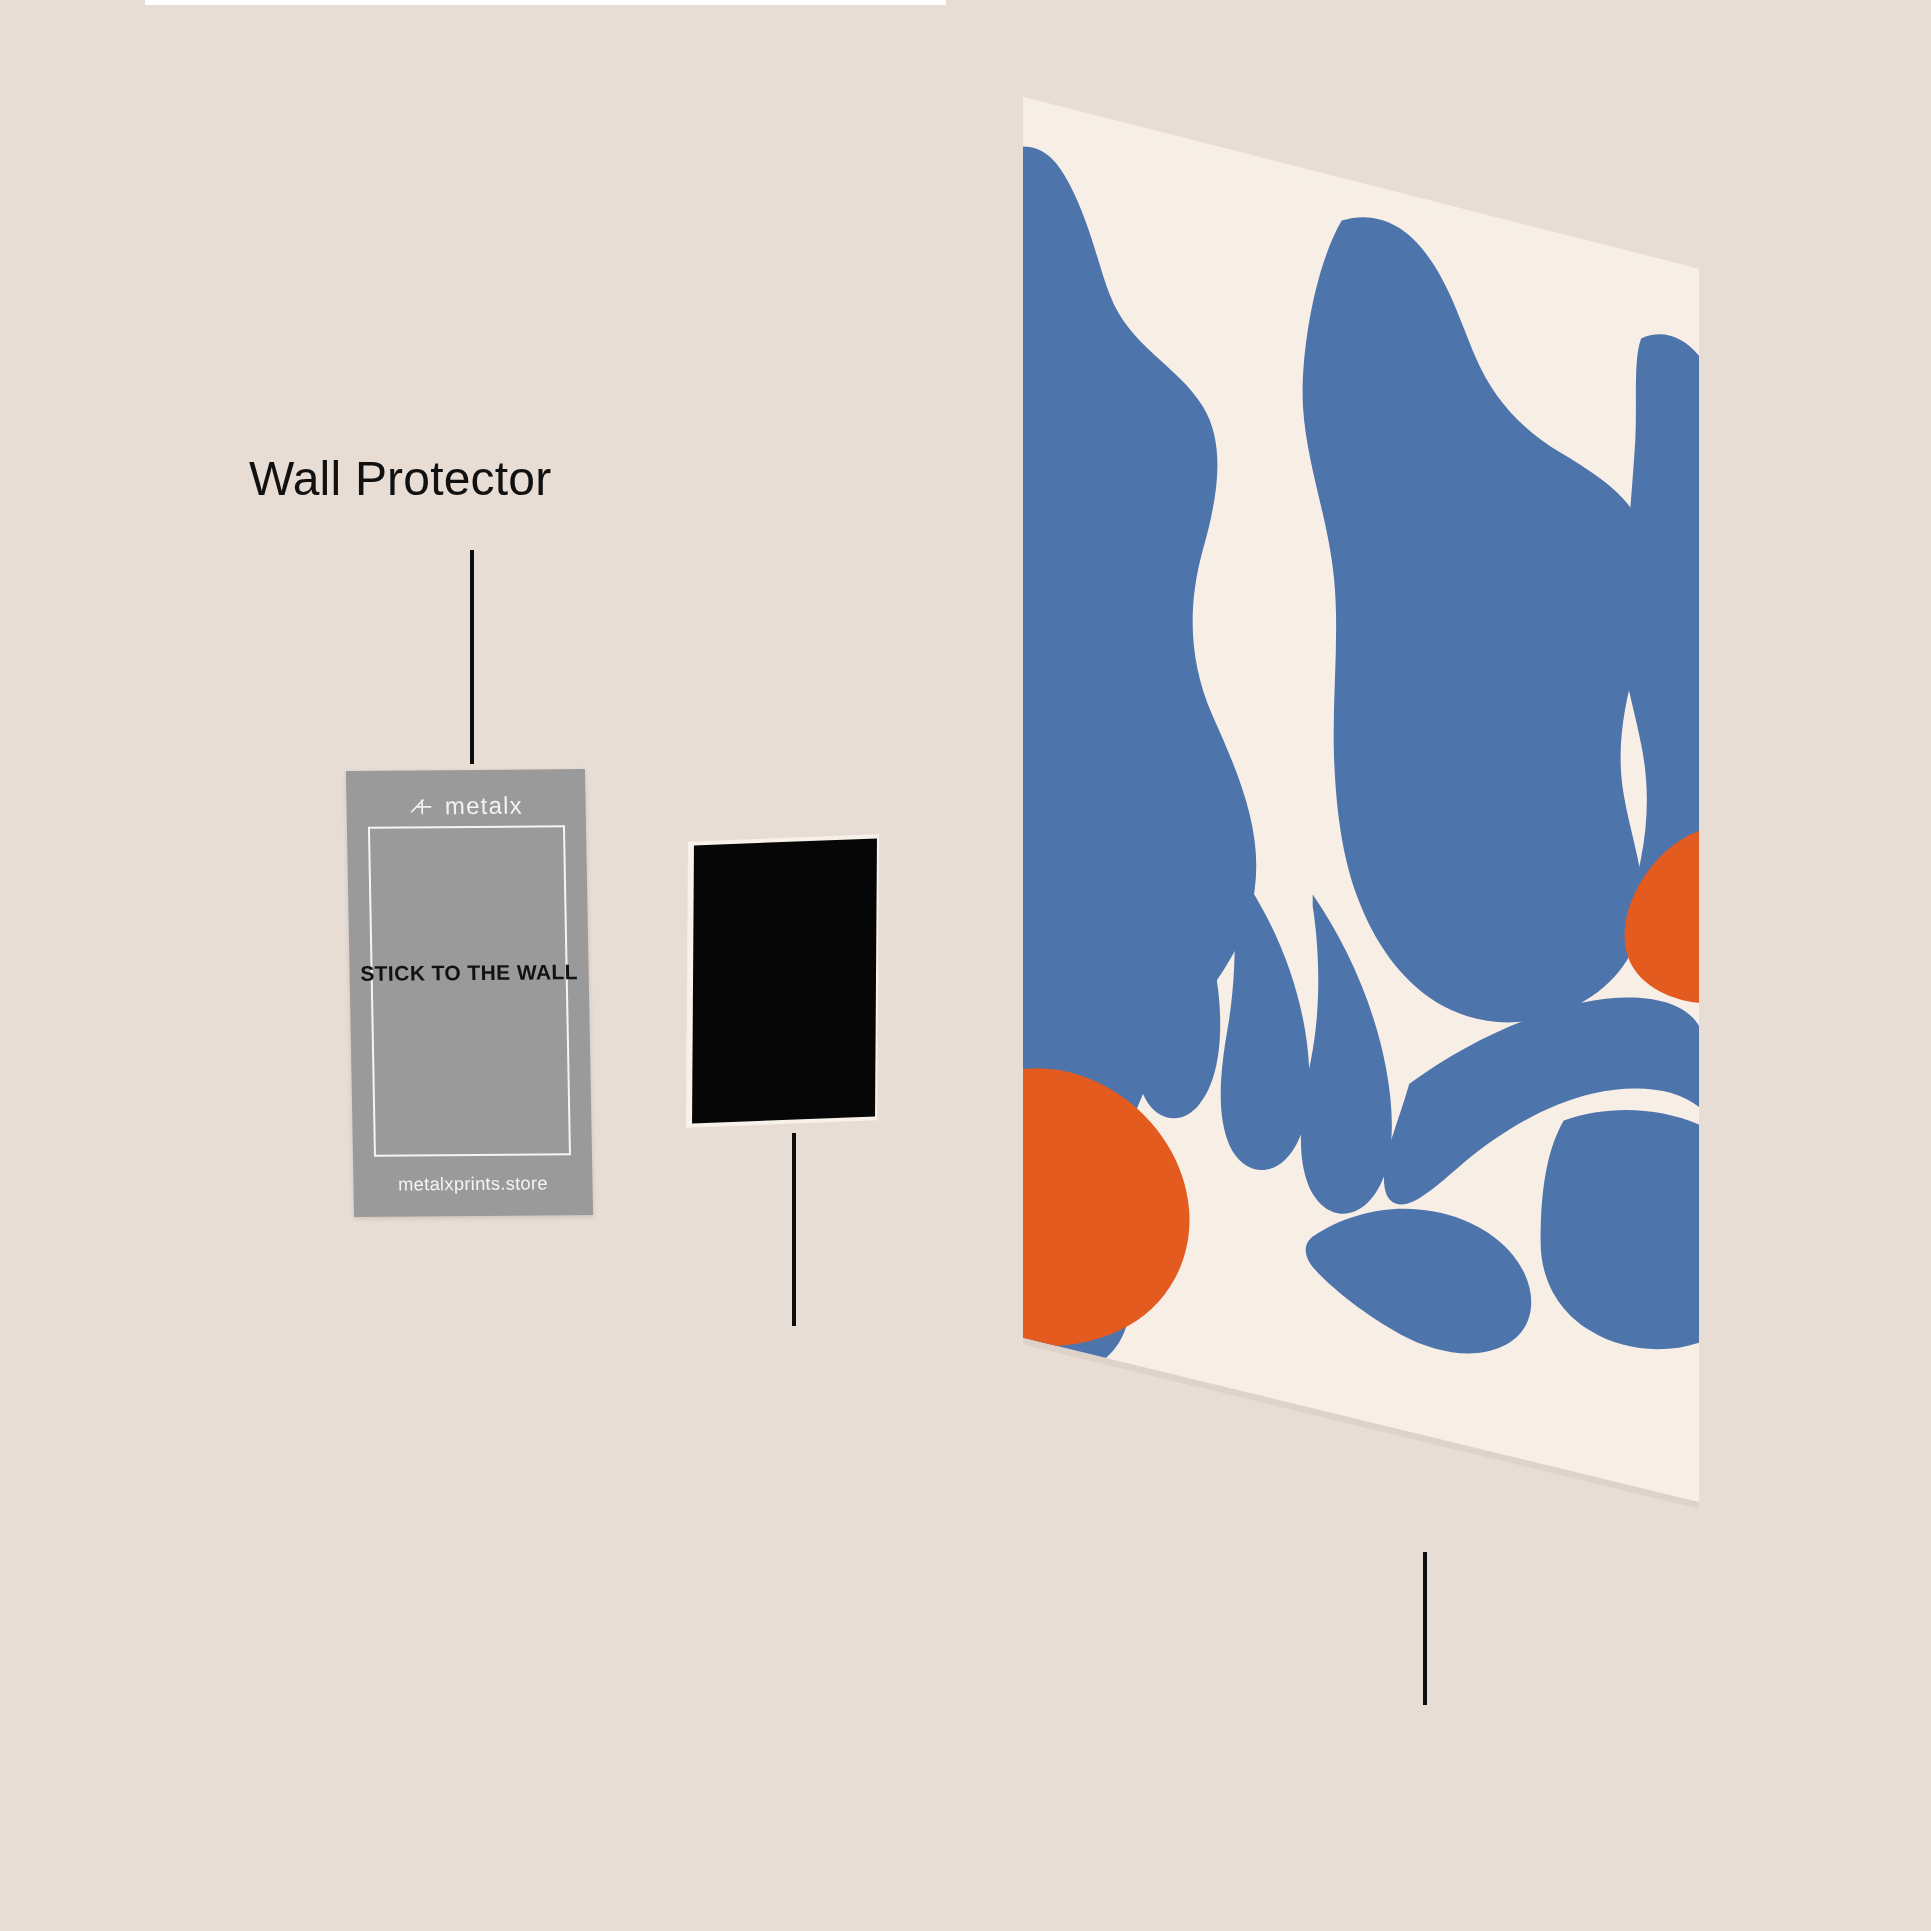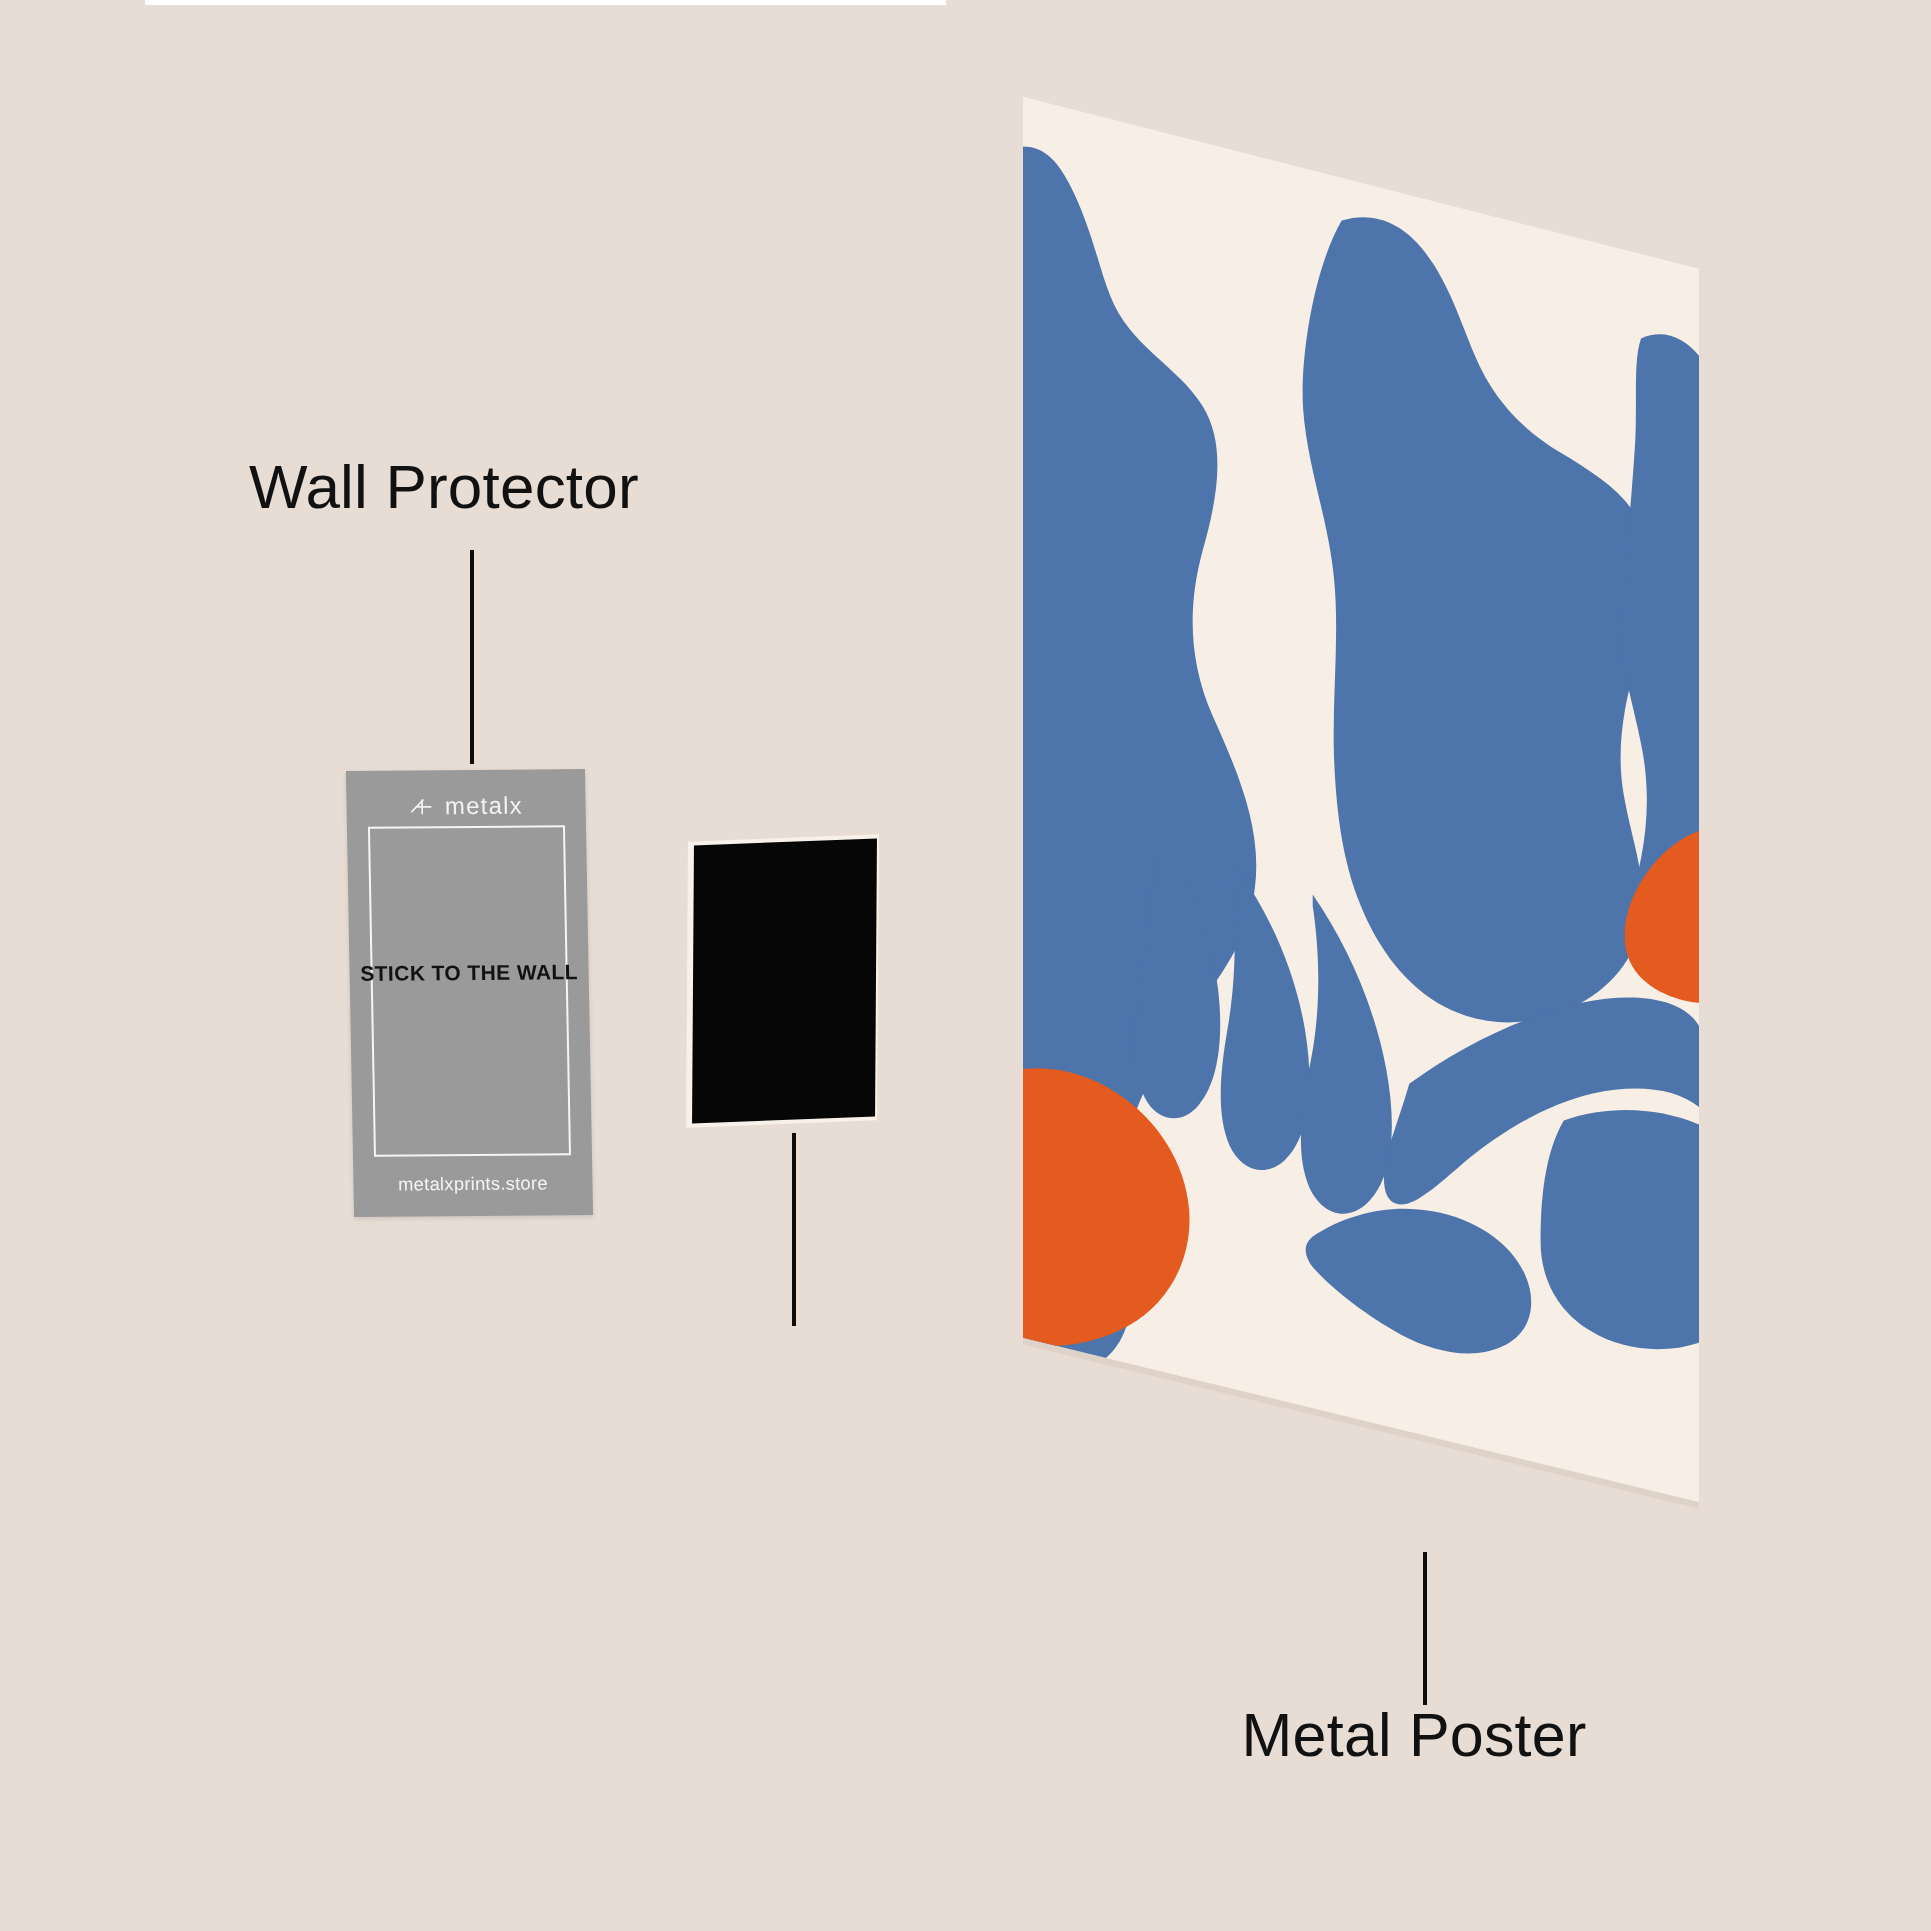--- a/index.html
+++ b/index.html
@@ -34,21 +34,21 @@
     position: absolute;
     color: #111111;
     font-weight: 400;
     letter-spacing: 0.2px;
     white-space: pre;
     line-height: 1.12;
   }
   #label-wall-protector {
     left: 249px;
     top: 452px;
-    font-size: 62px;
+    font-size: 48px;
   }
   #label-strong-magnet {
     left: 676px;
     top: 1352px;
     font-size: 61px;
     text-align: center;
     transform: translateX(-50%);
   }
   #label-metal-poster {
     left: 1414px;
@@ -264,16 +264,15 @@
   <div id="magnet-edge"></div>
   <div id="magnet"></div>
 
   <div class="leader" id="leader-wall-protector"></div>
   <div class="leader" id="leader-strong-magnet"></div>
   <div class="leader" id="leader-metal-poster"></div>
 
   <div class="callout-label" id="label-wall-protector">Wall Protector</div>
 
 
-  <div class="callout-label" id="label-metal-poster">Metal Poster</div>
 
 </div>
 
 
 </body></html>

